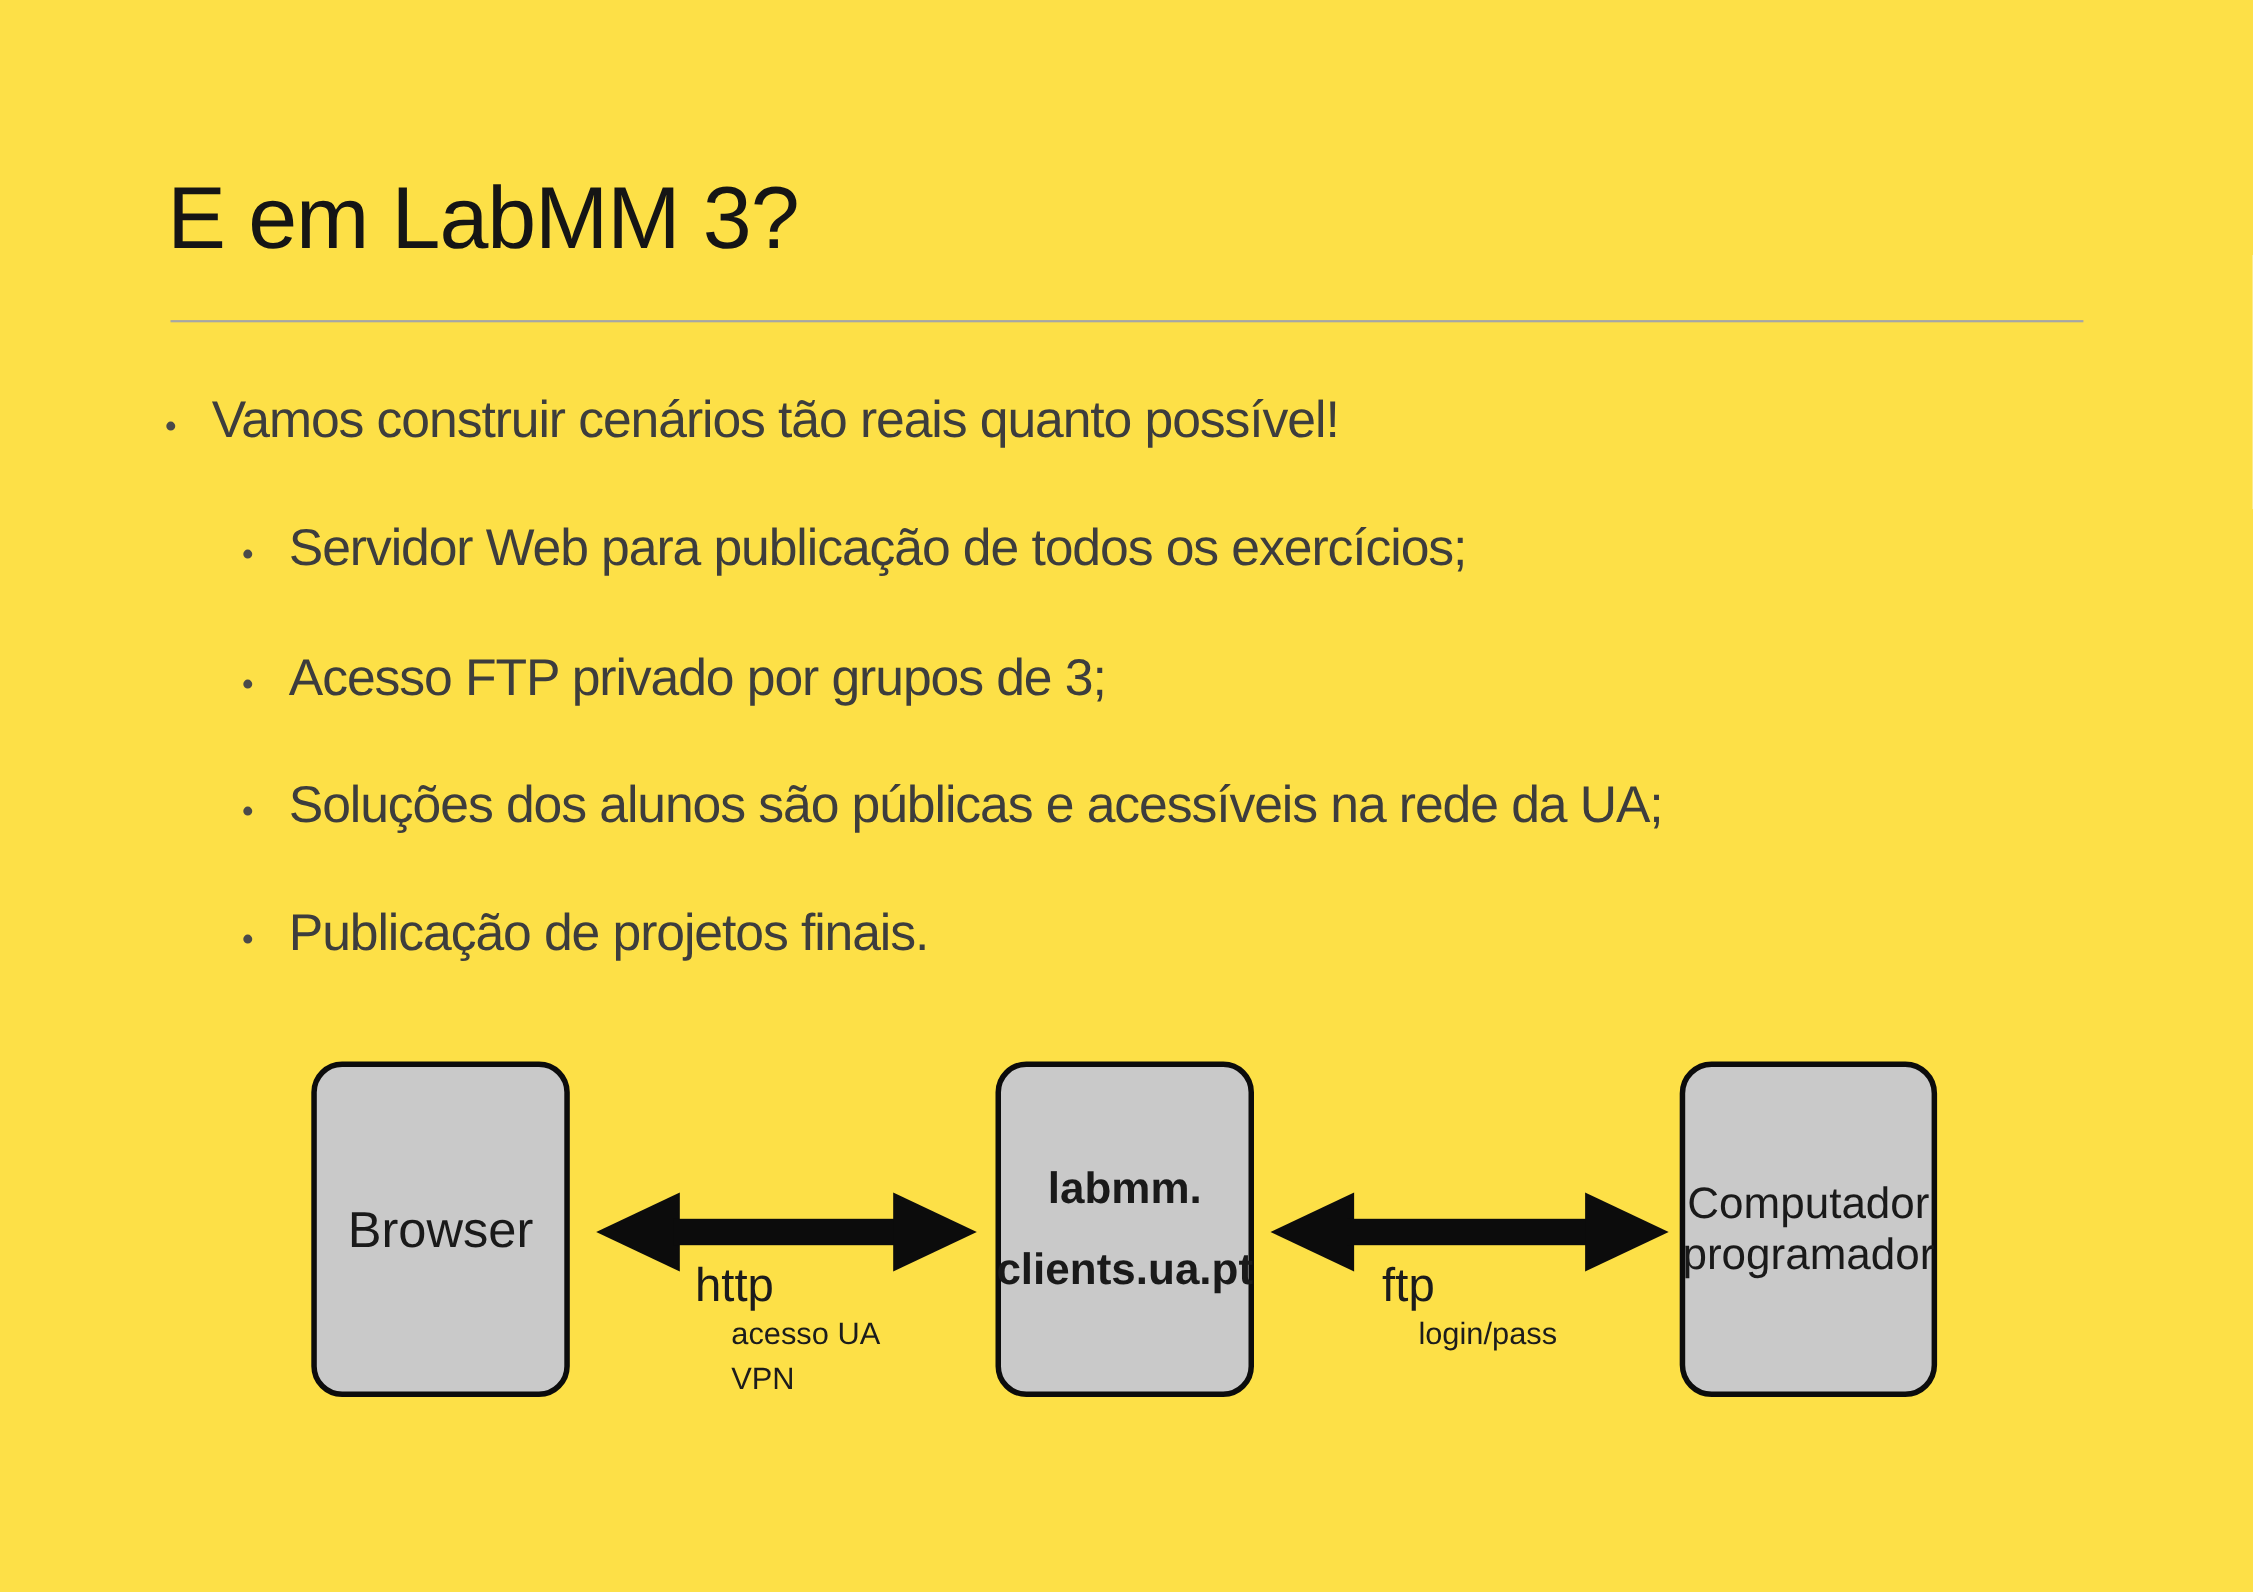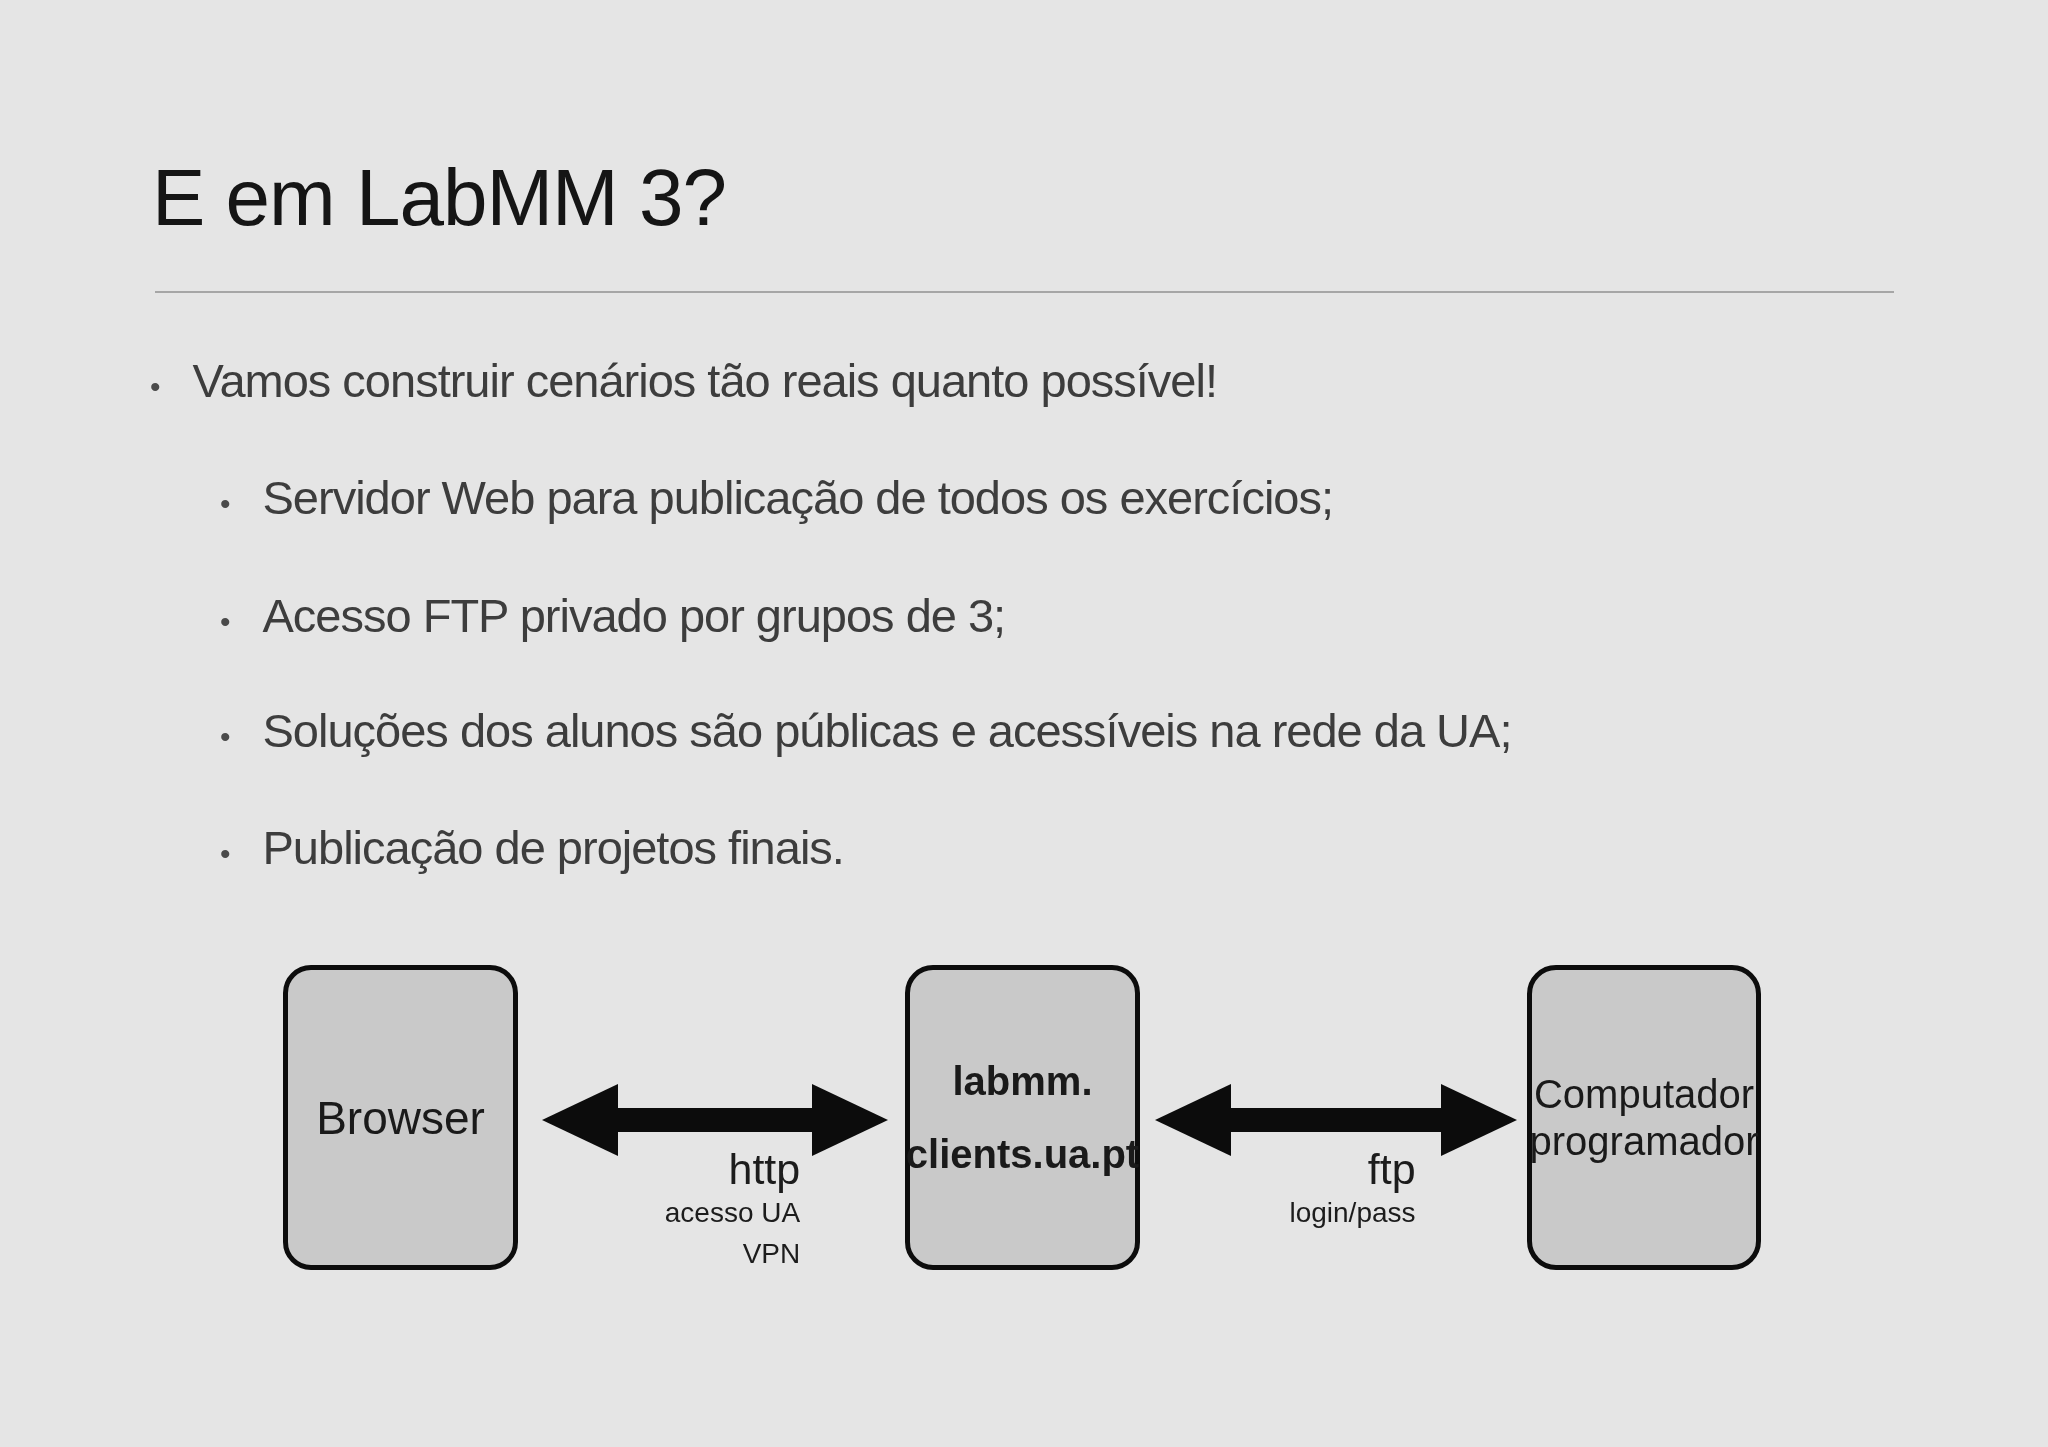--- a/index.html
+++ b/index.html
@@ -1,19 +1,19 @@
 <!DOCTYPE html>
 <html><head>
 <meta charset="utf-8">
 <style>
   html,body{margin:0;padding:0;background:#ffffff;}
   .slide{
     position:relative;
     width:2048px;height:1447px;
-    background:#e5e5e5;
+    background:#fde047;
     overflow:hidden;
     font-family:"Liberation Sans", sans-serif;
   }
   .title{
     position:absolute;left:152px;top:158px;
     font-size:80px;font-weight:400;line-height:1;
     color:#151515;letter-spacing:-1px;white-space:nowrap;
   }
   .rule{
     position:absolute;left:155px;top:291px;
@@ -62,21 +62,21 @@
     border-top:36px solid transparent;border-bottom:36px solid transparent;
     border-right:76px solid #0c0c0c;
   }
   .arrow .head-right{
     position:absolute;right:0;top:0;width:0;height:0;
     border-top:36px solid transparent;border-bottom:36px solid transparent;
     border-left:76px solid #0c0c0c;
   }
   .link-label{
     position:absolute;top:1146px;transform:translateX(-50%);
-    text-align:right;color:#1c1c1c;white-space:nowrap;
+    text-align:left;color:#1c1c1c;white-space:nowrap;
   }
   .ll-http{left:716px;}
   .ll-ftp{left:1336px;}
   .link-label .proto{font-size:43px;line-height:46px;font-weight:400;}
   .link-label .note{font-size:28px;line-height:41px;font-weight:400;margin-left:33px;}
 </style>
 </head>
 <body>
 
 <div class="slide">

